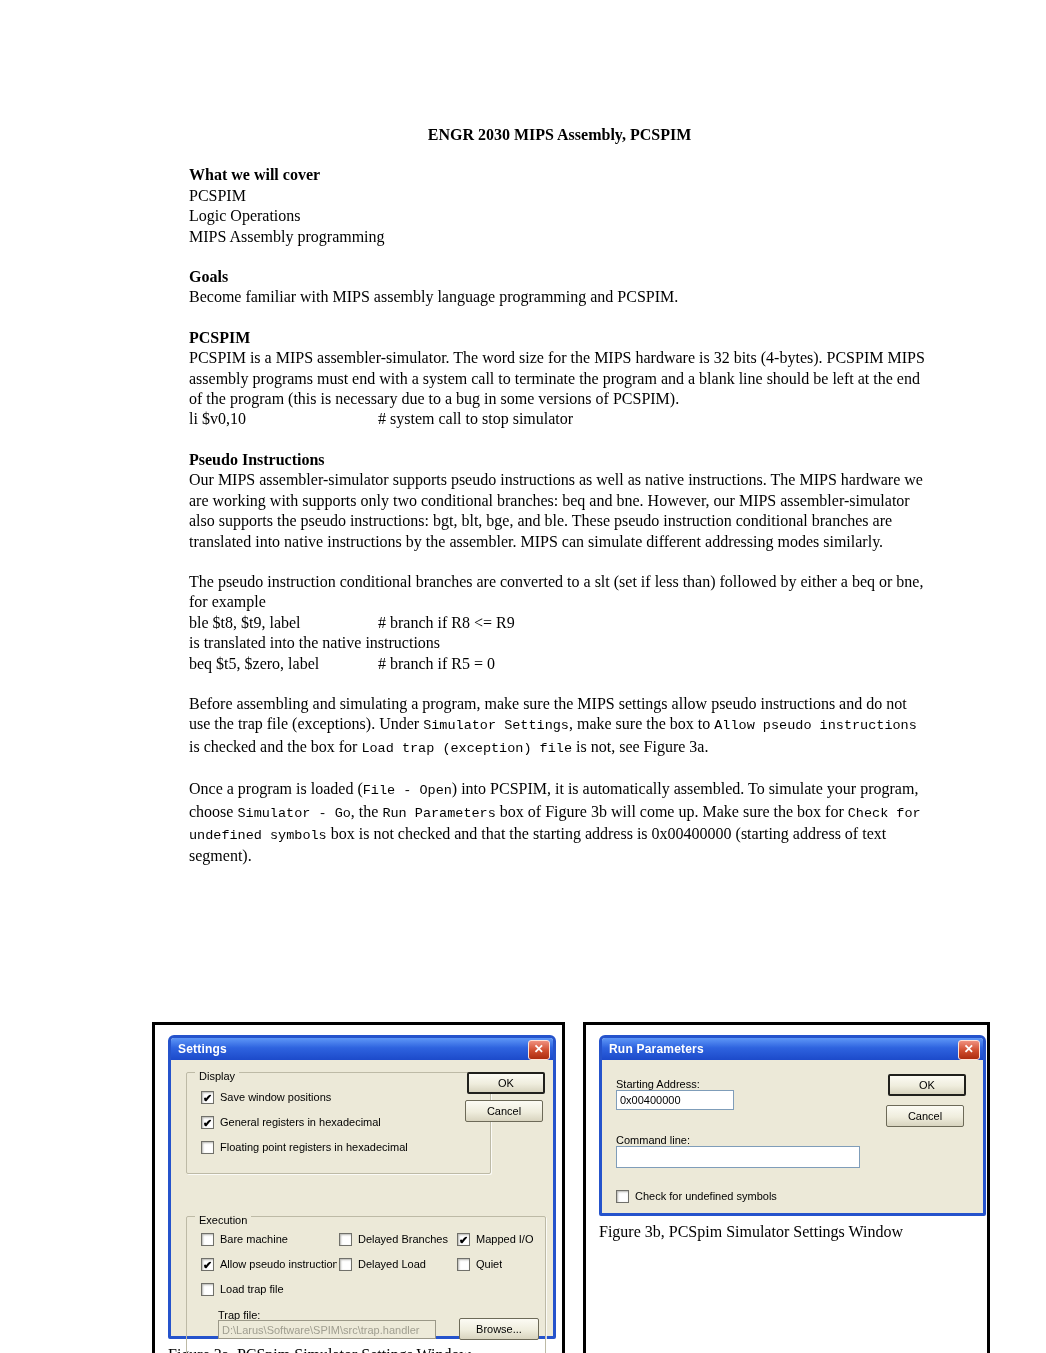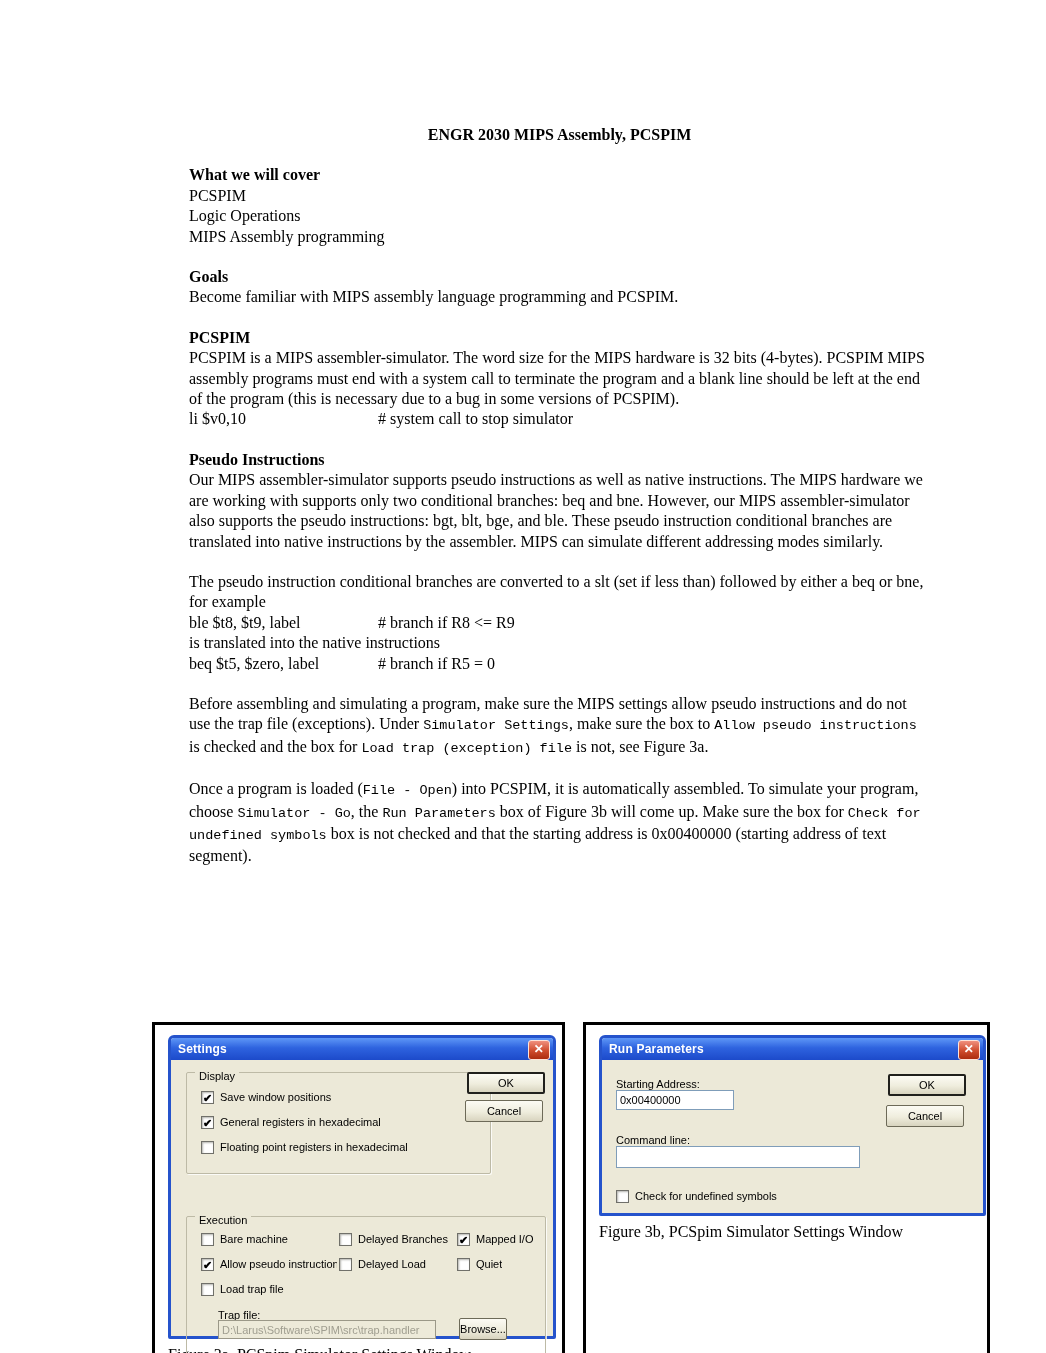--- a/index.html
+++ b/index.html
@@ -191,21 +191,21 @@
               <span class="cb-label">Quiet</span>
             </label>
 
             <label class="cb-row eg-r3 col1">
               <span class="cb"></span>
               <span class="cb-label">Load trap file</span>
             </label>
 
             <span class="field-label" style="left:31px; top:88px;">Trap file:</span>
             <input class="xp-input" style="left: 31px; top: 103px; width: 218px; height: 19px;" disabled="" value="D:\Larus\Software\SPIM\src\trap.handler">
-            <button class="xp-btn" style="left:272px; top:101px; width:48px;">Browse...</button>
+            <button class="xp-btn" style="left:272px; top:101px; width:80px;">Browse...</button>
           </div>
 
         </div>
       </div>
       <div class="fig-caption">Figure 3a, PCSpim Simulator Settings Window</div>
     </div>
 
     <div class="figure-box right">
       <div class="xp-dialog run-dialog">
         <div class="titlebar">

